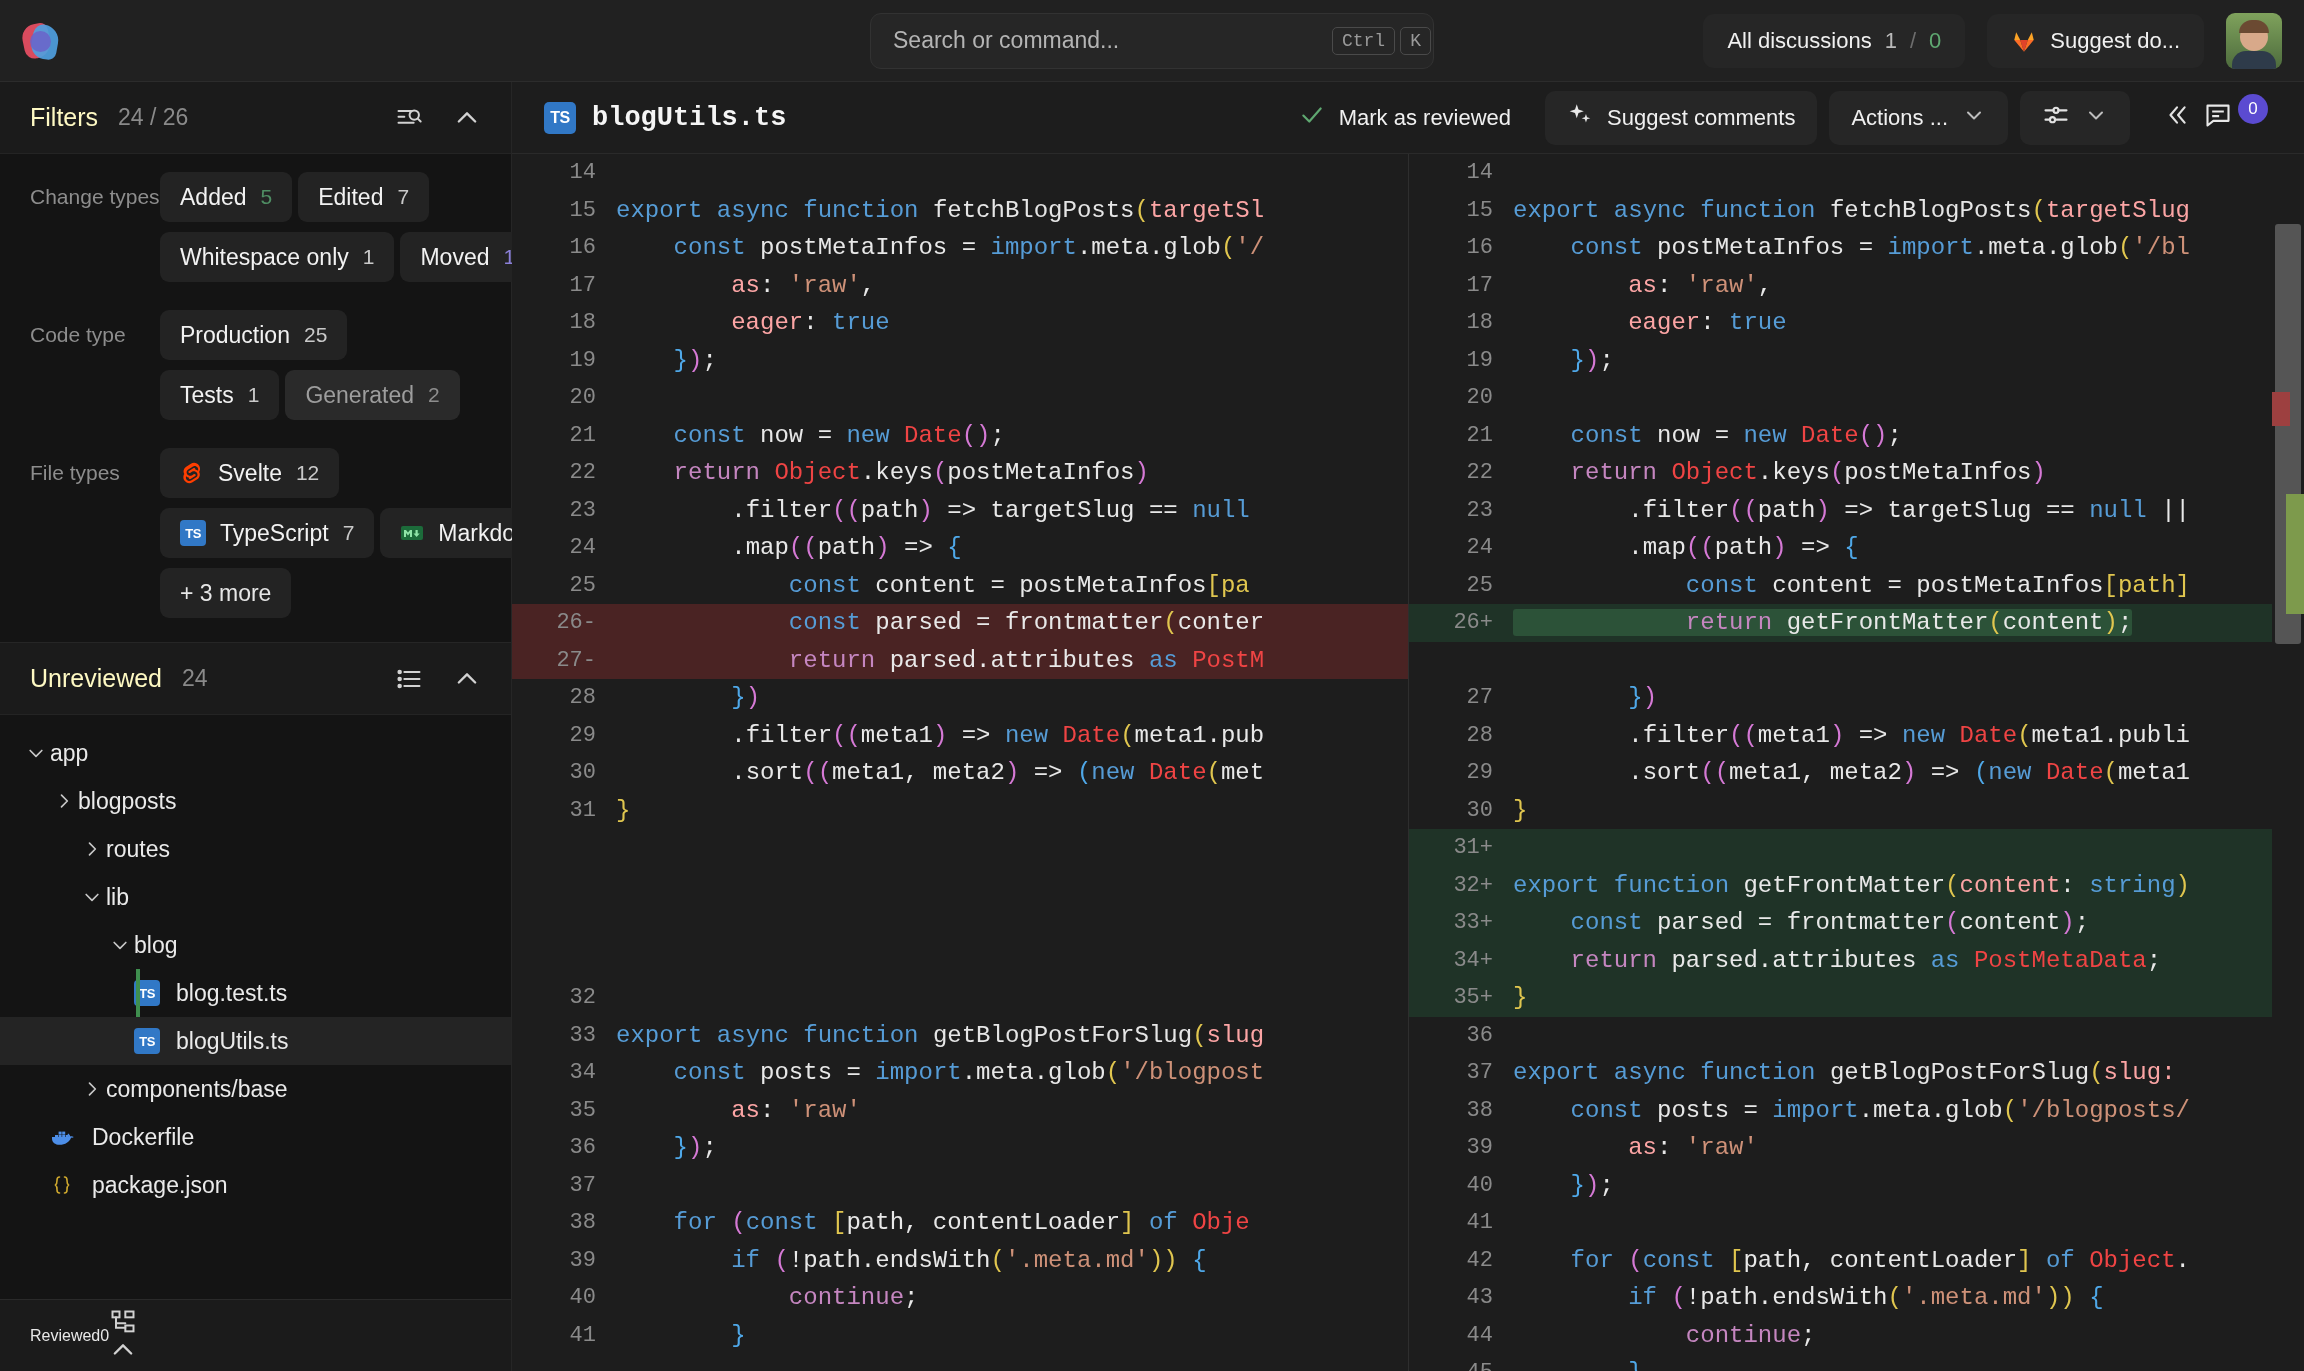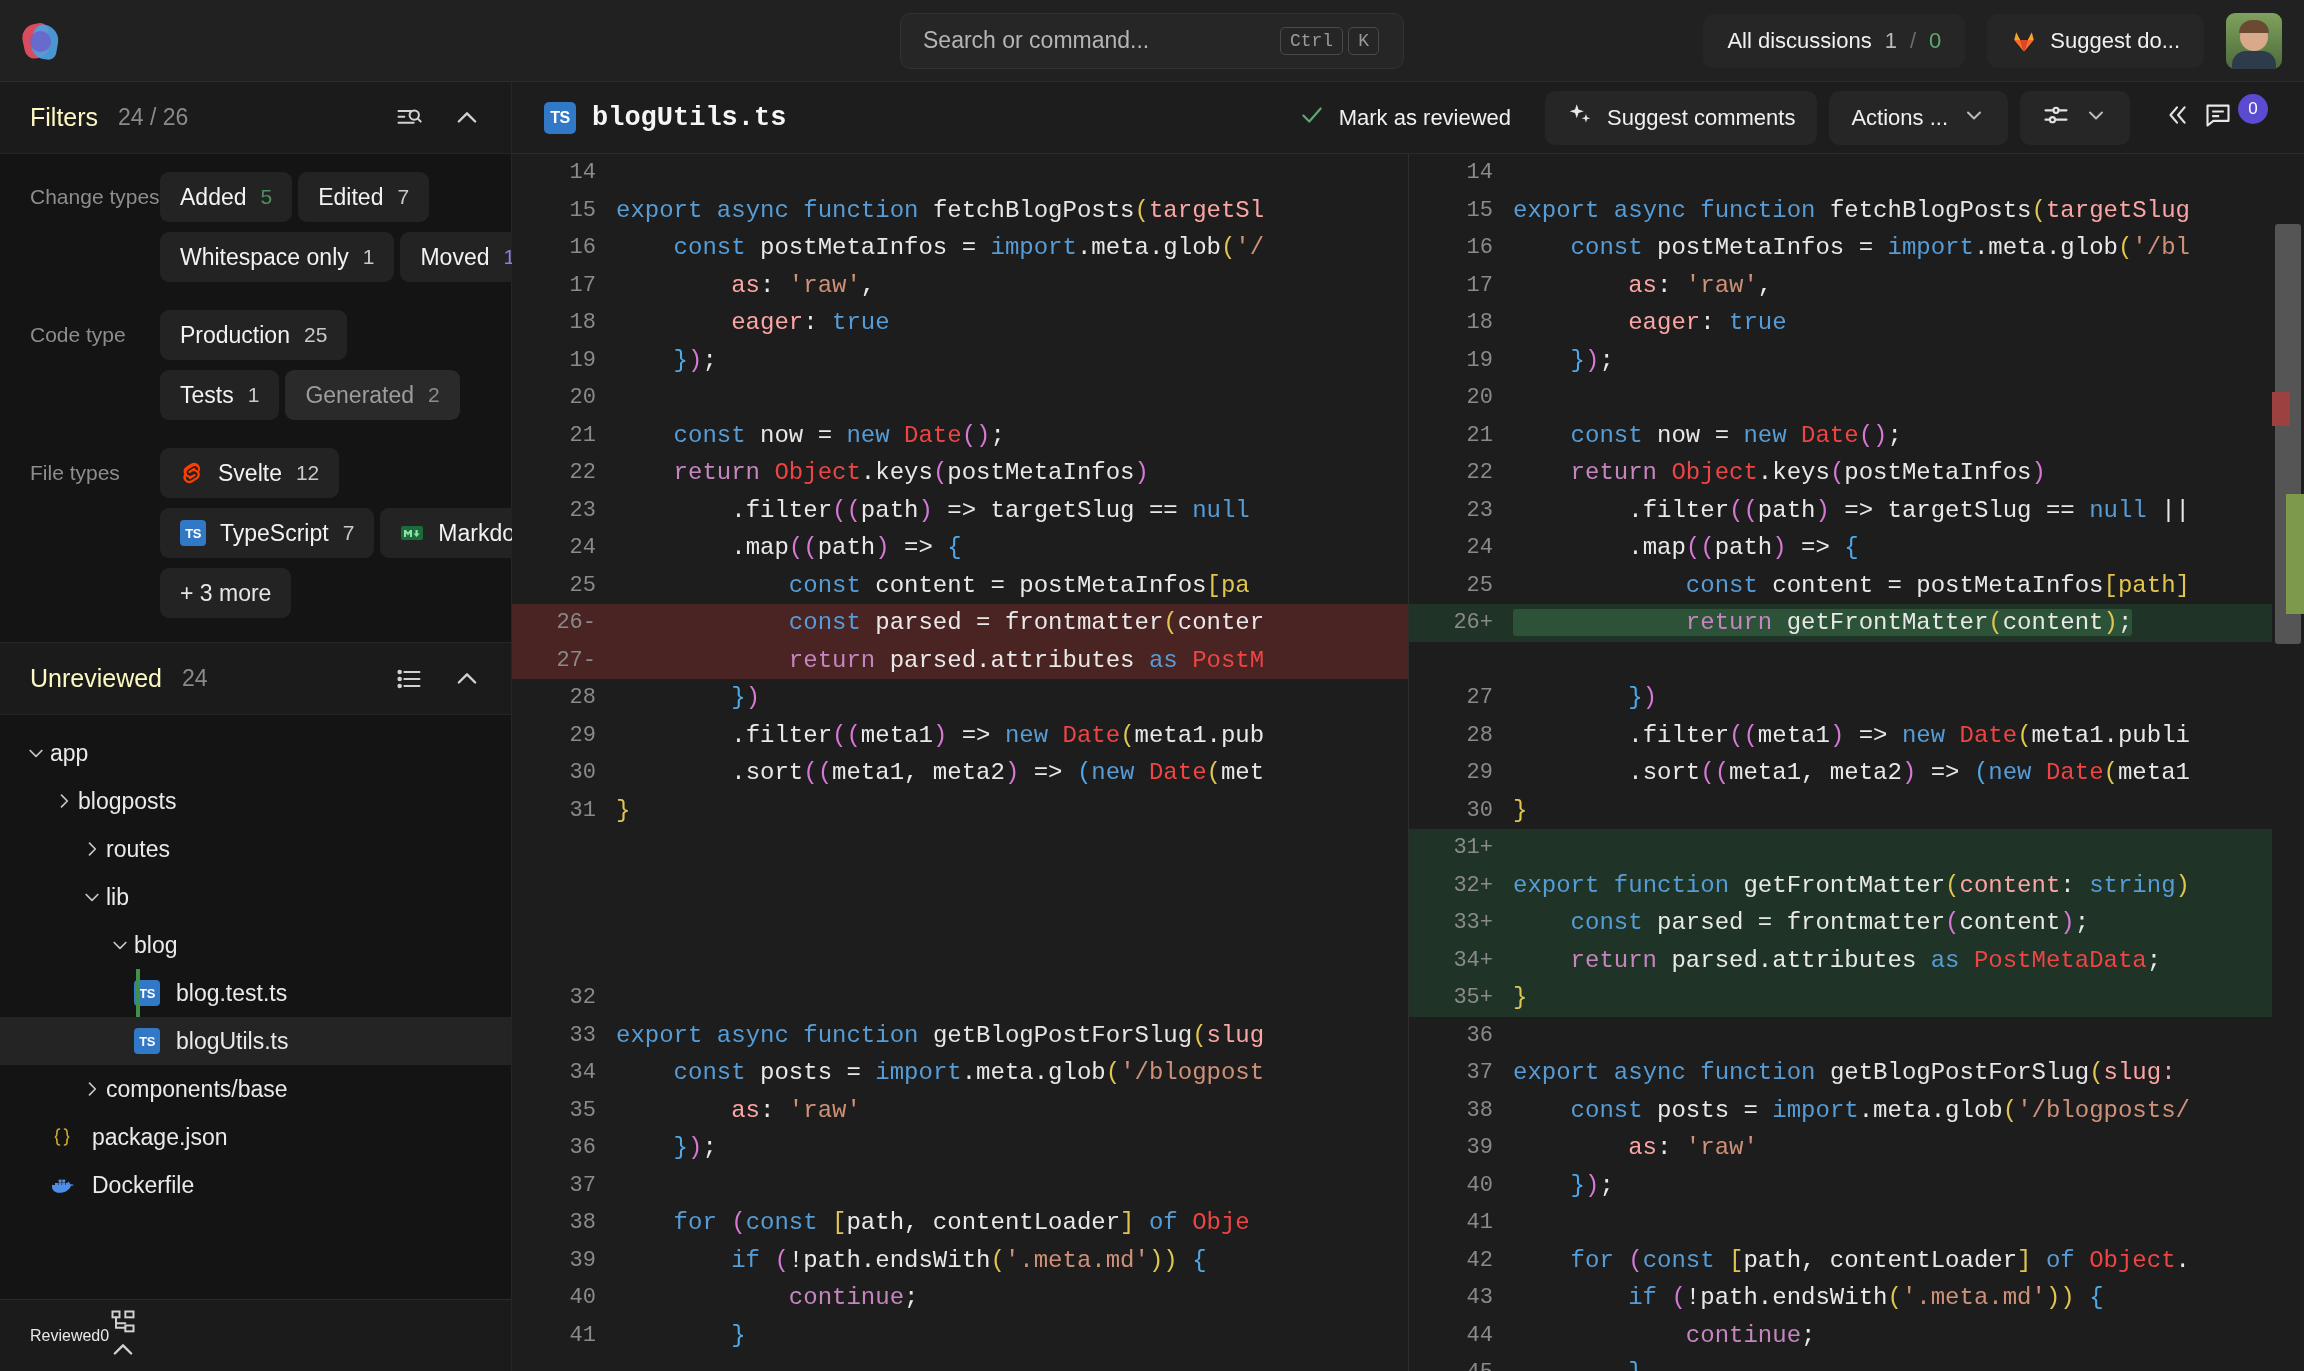--- a/index.html
+++ b/index.html
@@ -32,23 +32,23 @@
     background: #4f9fe0; border-radius: 10px 16px 8px 14px;
     transform: rotate(10deg); opacity: .92;
   }
   .logo .blob-c {
     position: absolute; left: 9px; top: 10px; width: 21px; height: 21px;
     background: #6b63c9; border-radius: 50%; opacity: .85;
   }
 
   .search-box {
     position: absolute; left: 50%; transform: translateX(-50%);
-    width: 504px; height: 56px;
+    width: 564px; height: 56px;
     background: #262626; border: 1px solid #323232; border-radius: 11px;
-    display: flex; align-items: center; padding: 0 24px 0 22px;
+    display: flex; align-items: center; padding: 0 2px 0 22px;
   }
   .search-placeholder { flex: 1; color: #b4b4b4; font-size: 23px; }
   .kbd {
     border: 1px solid #4a4a4a; border-radius: 5px;
     color: #9a9a9a; font-family: "Liberation Mono", monospace;
     font-size: 18px; padding: 3px 9px; margin-left: 5px;
   }
 
   .topbar-right {
     margin-left: auto; display: flex; align-items: center; gap: 22px;
@@ -476,41 +476,41 @@
             <span class="tree-chev">
               <svg viewBox="0 0 24 24" fill="none" stroke="#c8c8c8" stroke-width="2" stroke-linecap="round" stroke-linejoin="round">
                 <path d="M9 5 L16 12 L9 19"></path>
               </svg>
             </span>
             <span>components/base</span>
           </div>
           <div class="tree-row">
             <span class="tree-spacer"></span>
             <span class="tree-icon">
-              <svg class="ficon" viewBox="0 0 24 24" fill="none" stroke="#cfa92e" stroke-width="1.6" stroke-linecap="round">
-                <path d="M9.5 4c-2 0-2.5 1.2-2.5 3s.2 3.5-1.5 5c1.7 1.5 1.5 3.2 1.5 5s.5 3 2.5 3"></path>
-                <path d="M14.5 4c2 0 2.5 1.2 2.5 3s-.2 3.5 1.5 5c-1.7 1.5-1.5 3.2-1.5 5s-.5 3-2.5 3"></path>
-              </svg>
-            </span>
-            <span>package.json</span>
-          </div>
-          <div class="tree-row">
-            <span class="tree-spacer"></span>
-            <span class="tree-icon">
               <svg class="ficon" viewBox="0 0 24 24" fill="#4d8ee8">
                 <rect x="5" y="10" width="3" height="3"></rect>
                 <rect x="8.6" y="10" width="3" height="3"></rect>
                 <rect x="12.2" y="10" width="3" height="3"></rect>
                 <rect x="8.6" y="6.6" width="3" height="3"></rect>
                 <rect x="12.2" y="6.6" width="3" height="3"></rect>
                 <rect x="15.8" y="10" width="3" height="3"></rect>
                 <path d="M2 13.5c0 4 3.2 6.3 7.6 6.3 5.6 0 10-2.7 11.5-7.3.9.5 2 .3 2.6-.4-1-1-2.5-1.2-3.4-.6-.3-1.3-1.2-2.3-2.2-2.9l-.6.9c.7.6 1.1 1.5 1 2.4H2z"></path>
               </svg>
             </span>
             <span>Dockerfile</span>
+          </div>
+          <div class="tree-row">
+            <span class="tree-spacer"></span>
+            <span class="tree-icon">
+              <svg class="ficon" viewBox="0 0 24 24" fill="none" stroke="#cfa92e" stroke-width="1.6" stroke-linecap="round">
+                <path d="M9.5 4c-2 0-2.5 1.2-2.5 3s.2 3.5-1.5 5c1.7 1.5 1.5 3.2 1.5 5s.5 3 2.5 3"></path>
+                <path d="M14.5 4c2 0 2.5 1.2 2.5 3s-.2 3.5 1.5 5c-1.7 1.5-1.5 3.2-1.5 5s-.5 3-2.5 3"></path>
+              </svg>
+            </span>
+            <span>package.json</span>
           </div>
         </div>
 
       <div class="reviewed-head">
         <span class="ph-title">Reviewed</span>
         <span class="ph-count">0</span>
         <span class="ph-actions">
           <span>
             <svg class="ico" viewBox="0 0 24 24" fill="none" stroke="#d2d2d2" stroke-width="1.7" stroke-linecap="round">
               <rect x="3" y="3" width="6" height="5"></rect>

